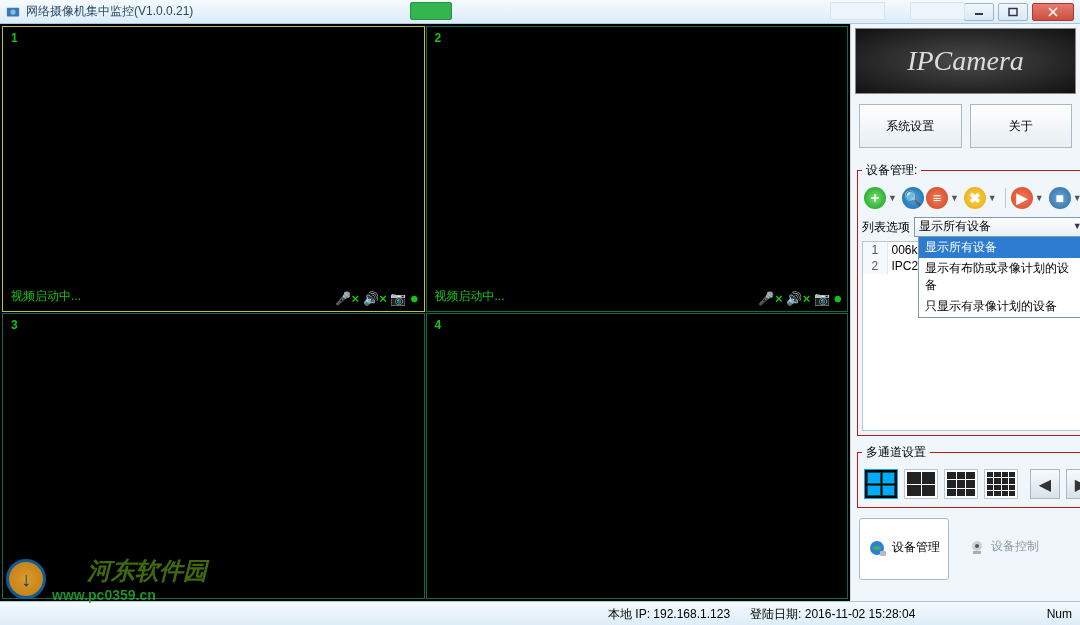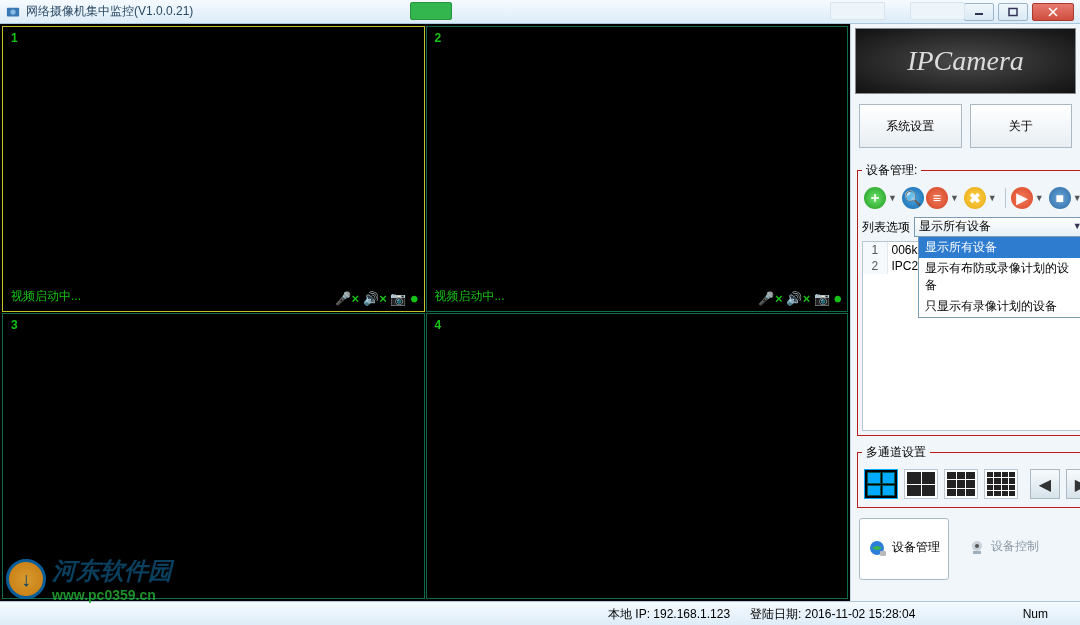--- a/index.html
+++ b/index.html
@@ -62,27 +62,27 @@
 .arrow-btn { width: 30px; height: 30px; background: linear-gradient(#f8fbfd,#d6e2ea); border: 1px solid #aab9c4; display: flex; align-items: center; justify-content: center; font-size: 16px; color: #333; cursor: pointer; }
 
 .tabbar { display: flex; padding: 6px 4px; gap: 10px; }
 .tab { display: flex; gap: 4px; padding: 20px 8px; cursor: pointer; }
 .tab.active { background: #fff; border: 1px solid #a9bbc7; border-radius: 3px; }
 .tab-ico { width: 20px; height: 20px; display: inline-flex; align-items: center; justify-content: center; }
 
 
 .statusbar { height: 22px; background: linear-gradient(#f5faff,#dcecf8); border-top: 1px solid #a9c6dc; display: flex; align-items: center; padding: 12px 8px; font-size: 12px; }
 .statusbar .mid { margin-left: 600px; }
-.statusbar .right { margin-left: auto; margin-right: 24px; }
+.statusbar .right { margin-left: auto; margin-right: 0; }
 
 
 .watermark { position: absolute; left: 6px; bottom: 22px; display: flex; align-items: center; opacity: 0.85; pointer-events: none; }
 .wm-logo { width: 40px; height: 40px; border-radius: 20px; background: radial-gradient(circle,#ffb637,#e88f12); border: 3px solid #0b6fb5; display: flex; align-items: center; justify-content: center; color: #0b4f7d; font-weight: bold; font-size: 20px; }
 .wm-text { margin-left: 6px; }
-.wm-text .l1 { color: #0c4a6e; font-size: 24px; font-weight: bold; font-style: italic; text-shadow: 0 0 3px #000; }
+.wm-text .l1 { color: #4d7c0f; font-size: 24px; font-weight: bold; font-style: italic; text-shadow: 0 0 3px #000; margin-left: 35px; }
 .wm-text .l2 { color: #22a832; font-size: 14px; font-weight: bold; }
 </style>
 </head>
 <body>
 
 <div class="titlebar">
   <svg class="app-icon" viewBox="0 0 16 16">
       <rect x="1" y="3" width="14" height="10" rx="1" fill="#3a78b5"></rect>
       <circle cx="8" cy="8" r="3" fill="#86b9e2"></circle>
     </svg>

